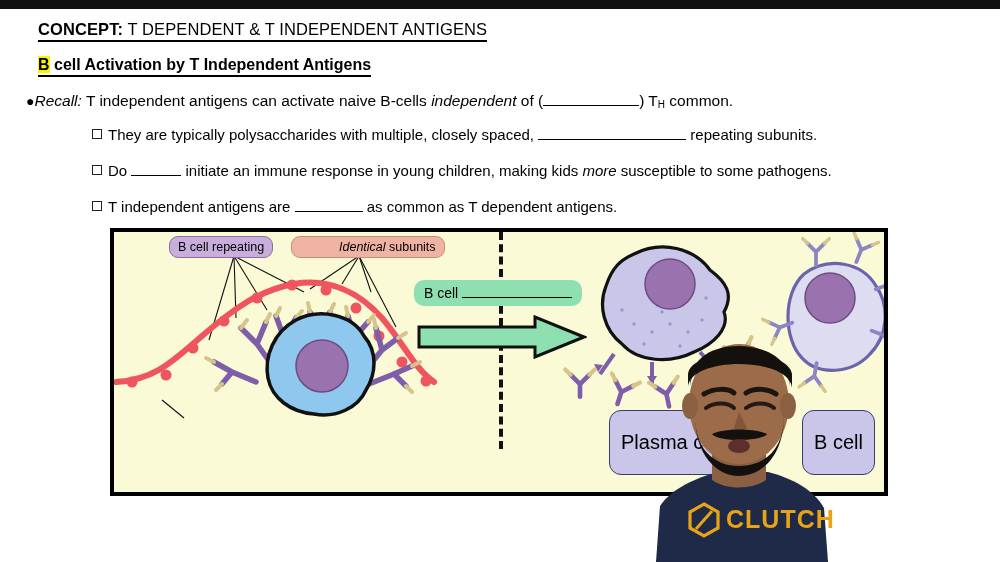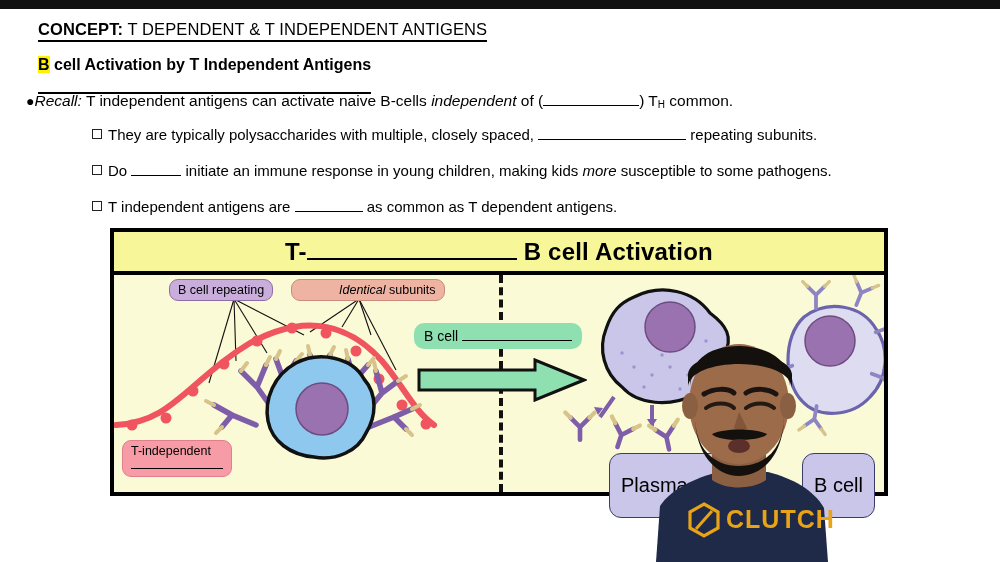--- a/index.html
+++ b/index.html
@@ -10,21 +10,21 @@
     color:#000;
   }
   .topbar{position:absolute;left:0;top:0;width:1000px;height:9px;background:#111;}
 
   
   .concept-line{position:absolute;left:38px;top:20px;font-size:16.5px;letter-spacing:0.1px;
     white-space:nowrap;border-bottom:2px solid #000;padding-bottom:1px;}
   .concept-line b{font-weight:bold;}
 
   .subhead{position:absolute;left:38px;top:56px;font-size:16px;font-weight:bold;
-    white-space:nowrap;border-bottom:2px solid #000;padding-bottom:18px;}
+    white-space:nowrap;border-bottom:2px solid #000;padding-bottom:1px;}
   .hl{background:#FFF200;}
 
   .recall{position:absolute;left:26px;top:92px;font-size:15.5px;white-space:nowrap;}
   .recall .bullet{font-size:14px;}
   .recall i{font-style:italic;}
   .blank{display:inline-block;border-bottom:1.6px solid #000;vertical-align:baseline;}
   sub{font-size:10px;vertical-align:-2px;}
 
   .sub-b{position:absolute;font-size:15px;white-space:nowrap;}
   .sub-b .box{display:inline-block;width:8px;height:8px;border:1.4px solid #222;margin-right:6px;
@@ -97,23 +97,20 @@
 <div class="sub-b b2">
   <span class="box"></span><span>Do </span><span class="blank" style="width:50px"></span><span> initiate an immune response in young children, making kids </span><i>more</i><span> susceptible to some pathogens.</span>
 </div>
 
 <div class="sub-b b3">
   <span class="box"></span><span>T independent antigens are </span><span class="blank" style="width:68px"></span><span> as common as T dependent antigens.</span>
 </div>
 
 <div class="figure">
 
-  <div class="fig-title">
-    <span class="t"><span>T-</span><span class="blank" style="width:210px;border-bottom-width:2.5px"></span><span> B cell Activation</span></span>
-  </div>
 
   <div class="fig-body">
 
     <svg class="figsvg" viewBox="0 0 770 217">
 
       <g stroke="#111" stroke-width="1.1" fill="none">
         <path d="M120 24 L153 78"></path>
         <path d="M120 24 L122 86"></path>
         <path d="M120 24 L190 60"></path>
         <path d="M120 24 L95 108"></path>
@@ -257,24 +254,20 @@
     </svg>
 
     <div class="lbl lbl-purple p-brec">
       <span>B cell repeating</span>
     </div>
 
     <div class="lbl lbl-salmon p-ident">
       <i>Identical</i><span> subunits</span>
     </div>
 
-    <div class="lbl lbl-pink p-tind">
-      <span>T-independent</span><br>
-      <span class="blank" style="width:92px;margin-top:3px"></span>
-    </div>
 
 
     <div class="lbl lbl-lav p-plasma">
       <span>Plasma cell</span>
     </div>
 
     <div class="lbl lbl-lav p-mem">
       <span>B cell</span>
     </div>
 

